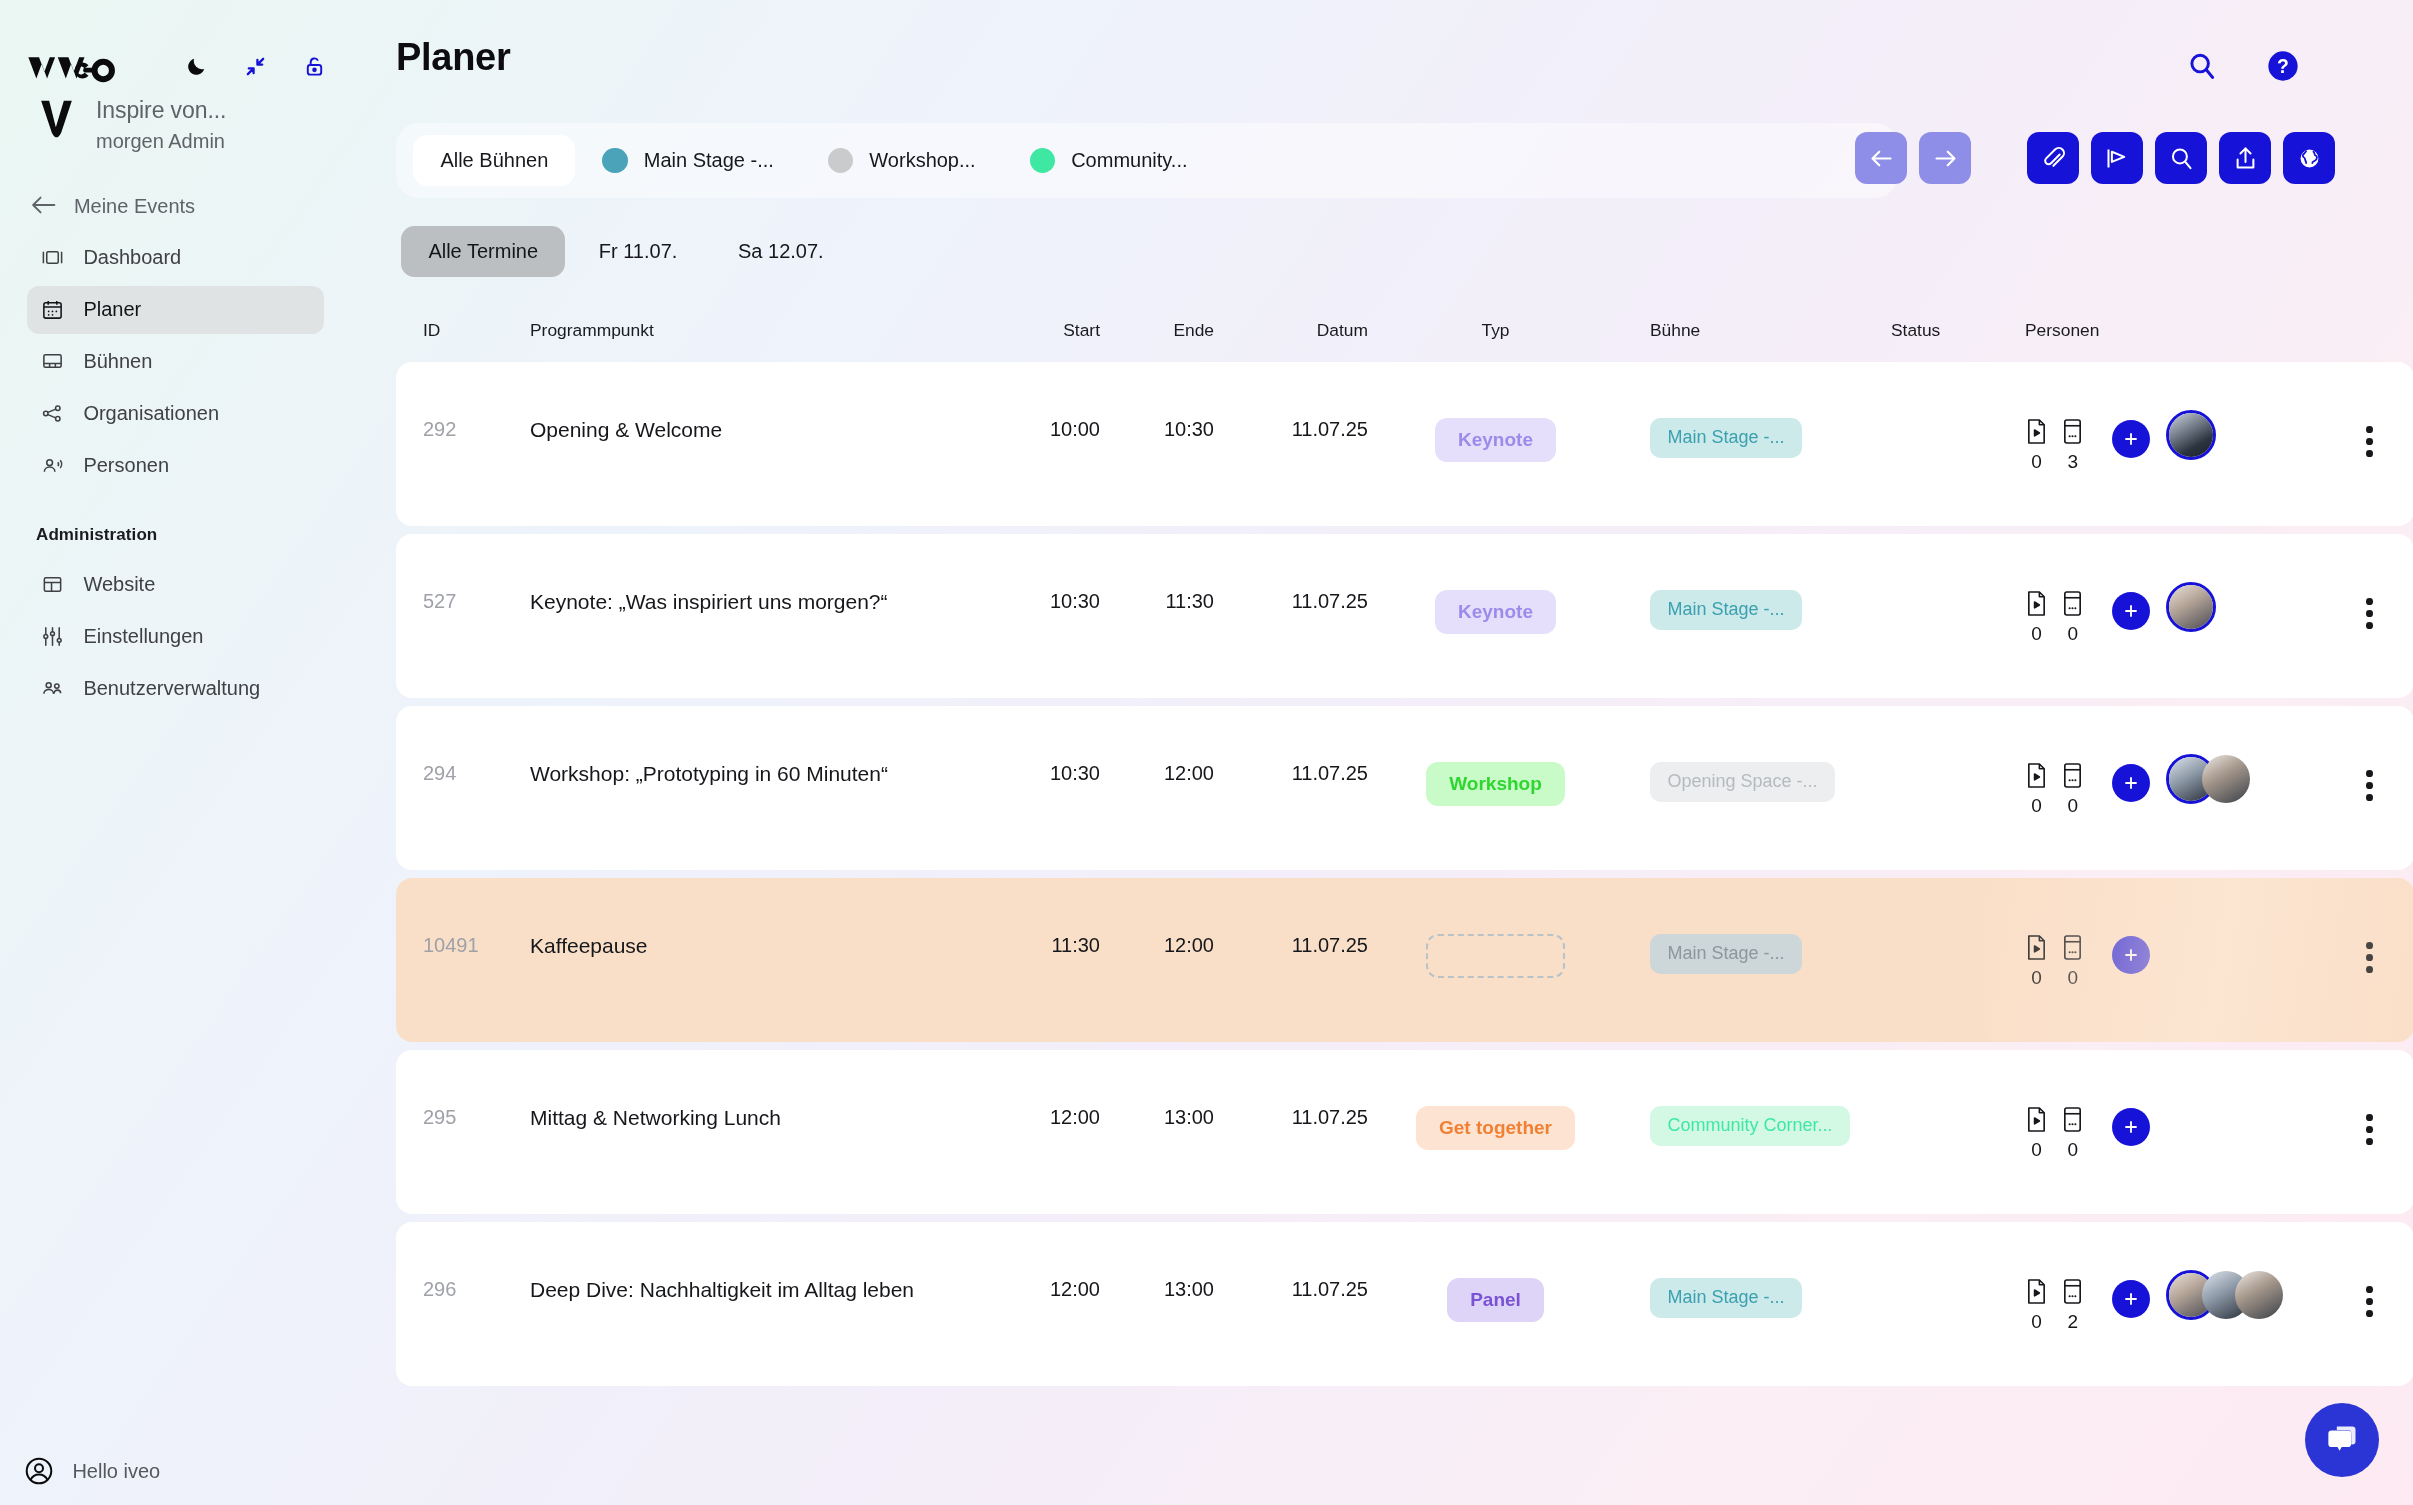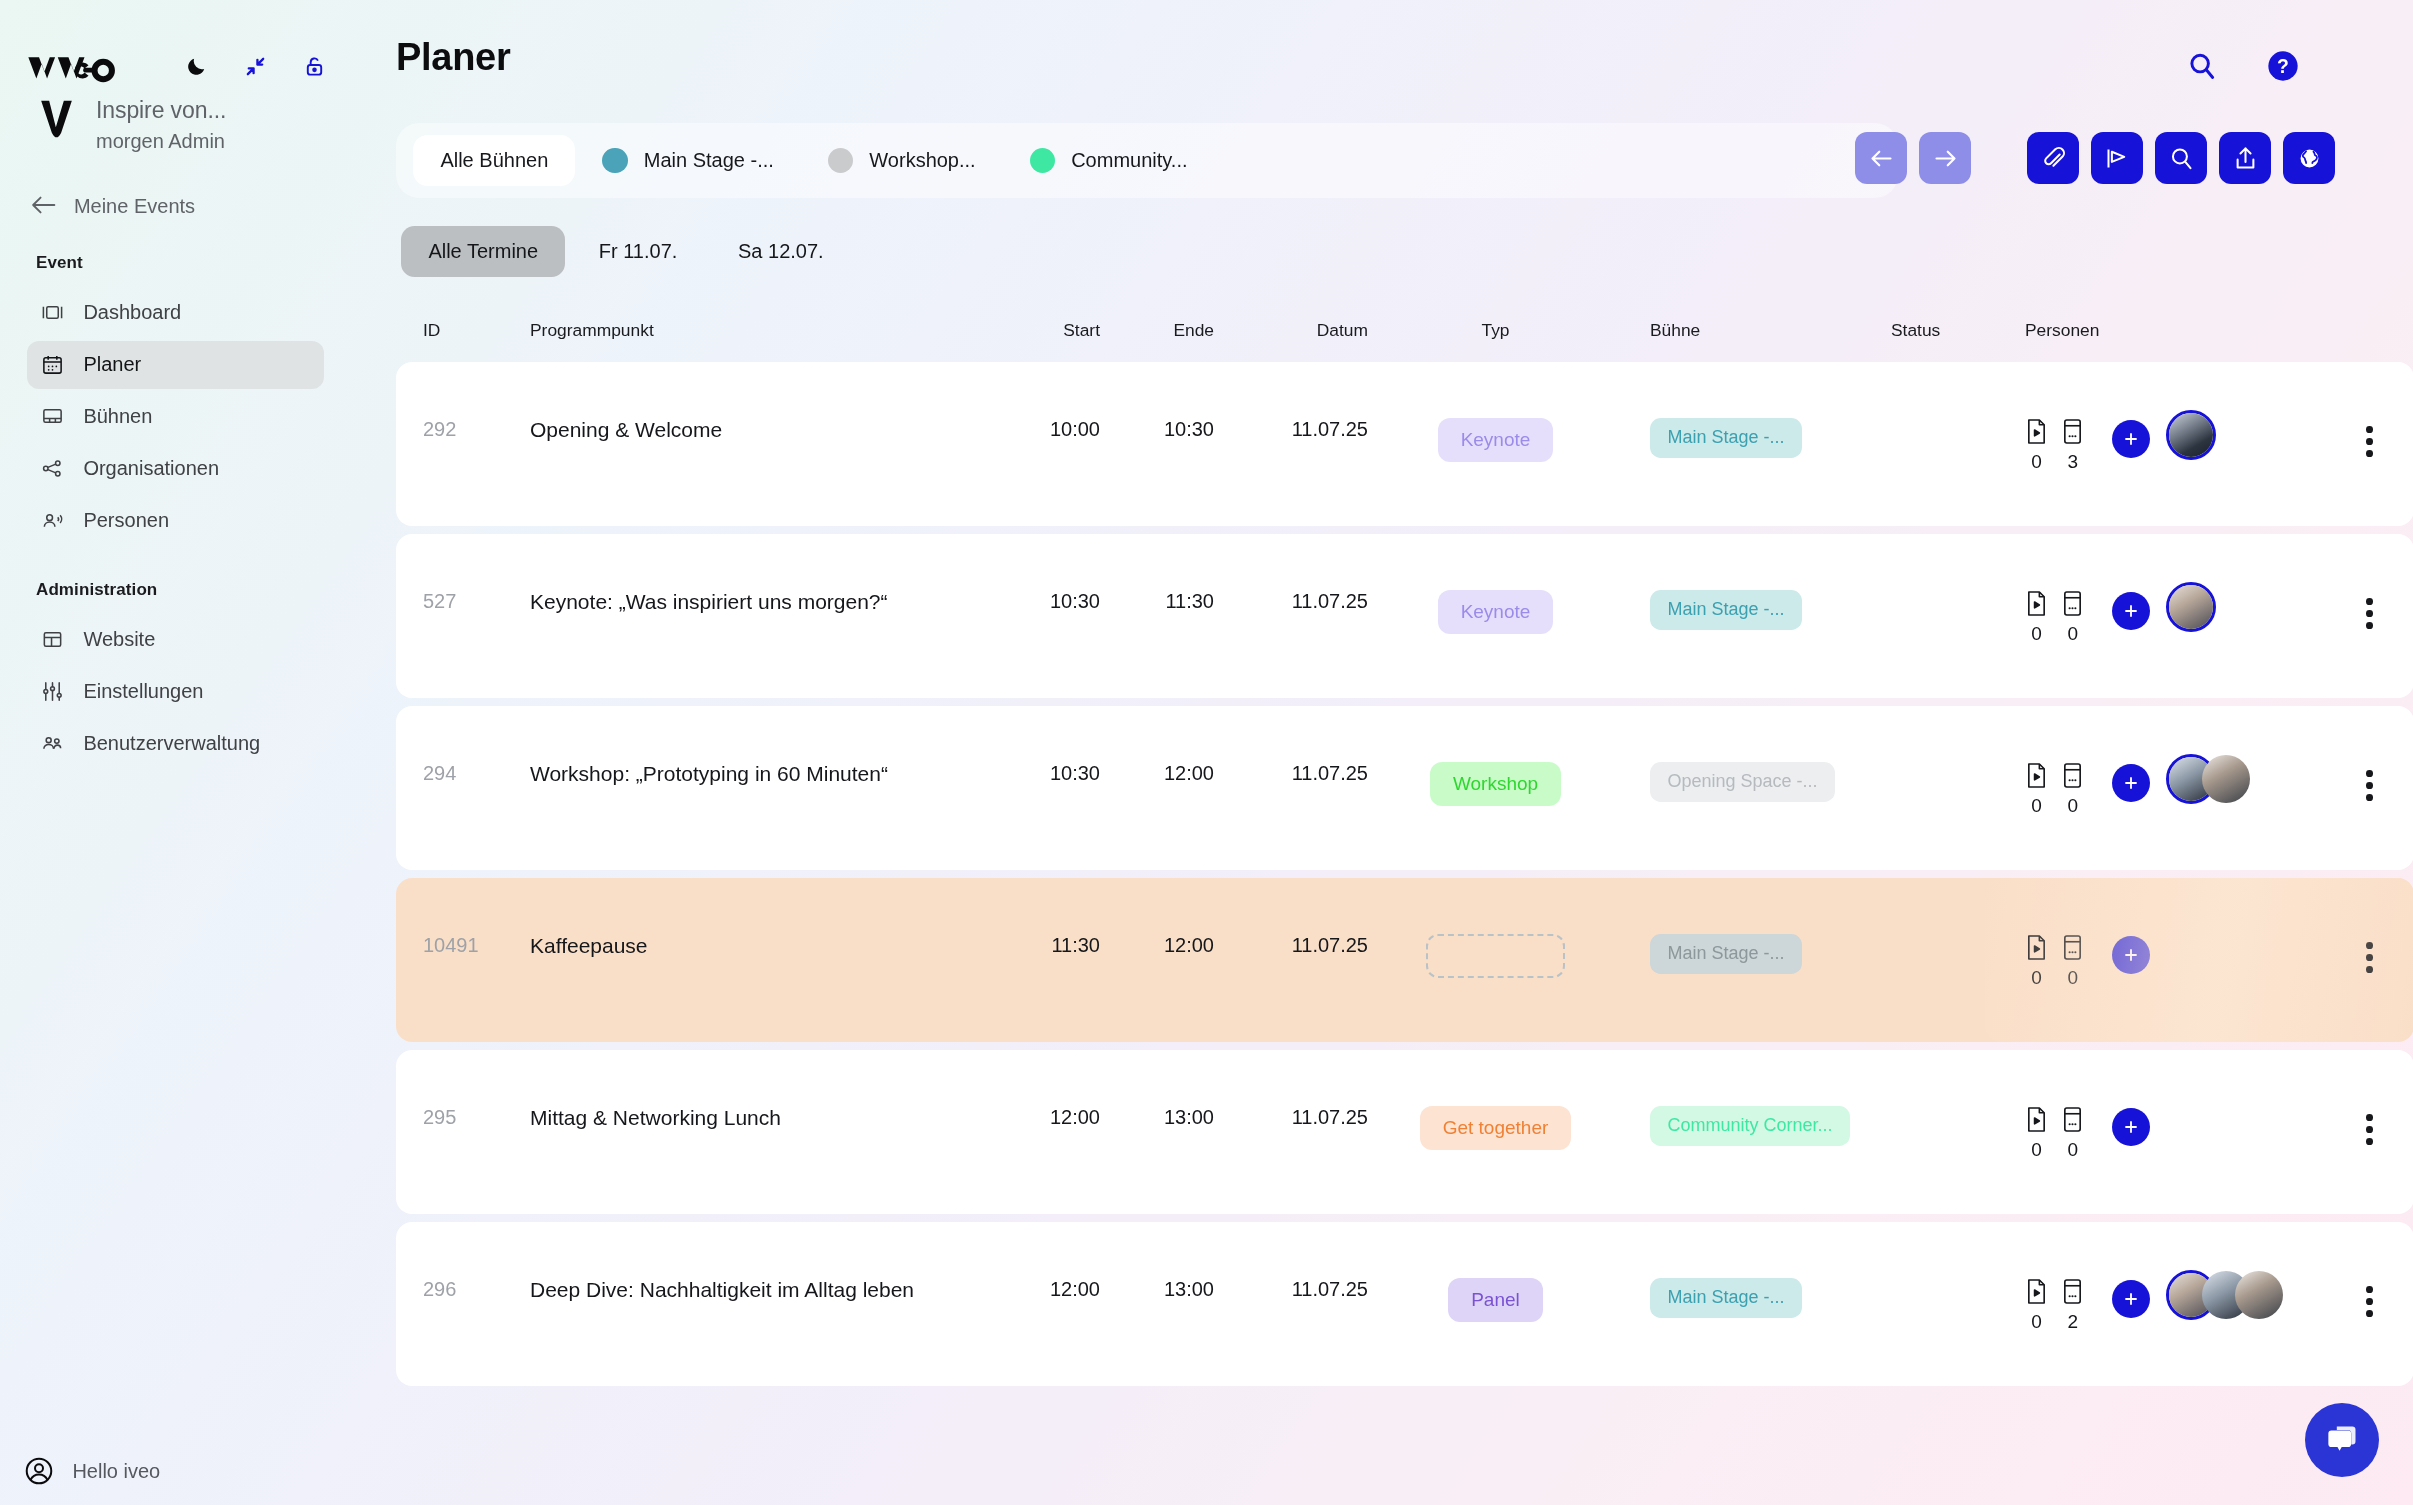--- a/index.html
+++ b/index.html
@@ -151,21 +151,21 @@
   .table-head .c-status { width: 134px; }
   .table-head .c-pers   { width: 228px; }
 
   .cell-id   { font-size: 20px; color: #9ea2a8; }
   .cell-name { font-size: 21px; color: #16171b; }
   .cell-time { font-size: 20px; color: #16171b; }
 
   .chip {
     display:inline-flex; align-items:center; justify-content:center;
     height: 44px; padding: 0 23px; border-radius: 12px;
-    font-size: 19px; white-space: nowrap; max-width: 100%;
+    font-size: 19px; white-space: nowrap; max-width: 100%; font-weight: bold;
   }
   .chip.empty {
     border: 2px dashed #b9c2c7; background: transparent; width: 139px;
   }
   .chip-status {
     display:inline-flex; align-items:center; justify-content:center;
     height: 40px; padding: 0 17.4px; border-radius: 10.7px;
     font-size: 18px; white-space: nowrap; max-width: 100%;
     overflow: hidden;
   }
@@ -255,21 +255,20 @@
 
   <div class="back-row">
     <span>
       <svg width="25.5" height="20" viewBox="0 0 24 18" fill="none" stroke="#5f6368" stroke-width="1.8" stroke-linecap="round" stroke-linejoin="round">
         <path d="M22 9H2M2 9l7-7M2 9l7 7"></path>
       </svg>
     </span>
     <span class="back-label">Meine Events</span>
   </div>
 
-  <div class="nav-section-label">Event</div>
   <div class="nav-list">
 
     <div class="nav-item">
       <span class="nav-ico">
         <svg width="23" height="23" viewBox="0 0 24 24" fill="none" stroke="#3f4145" stroke-width="1.6">
           <path d="M2.5 6v12M21.5 6v12"></path>
             <rect x="6" y="6" width="12" height="12" rx="1.5"></rect>
         </svg>
       </span>
       <span class="nav-label">Dashboard</span>

